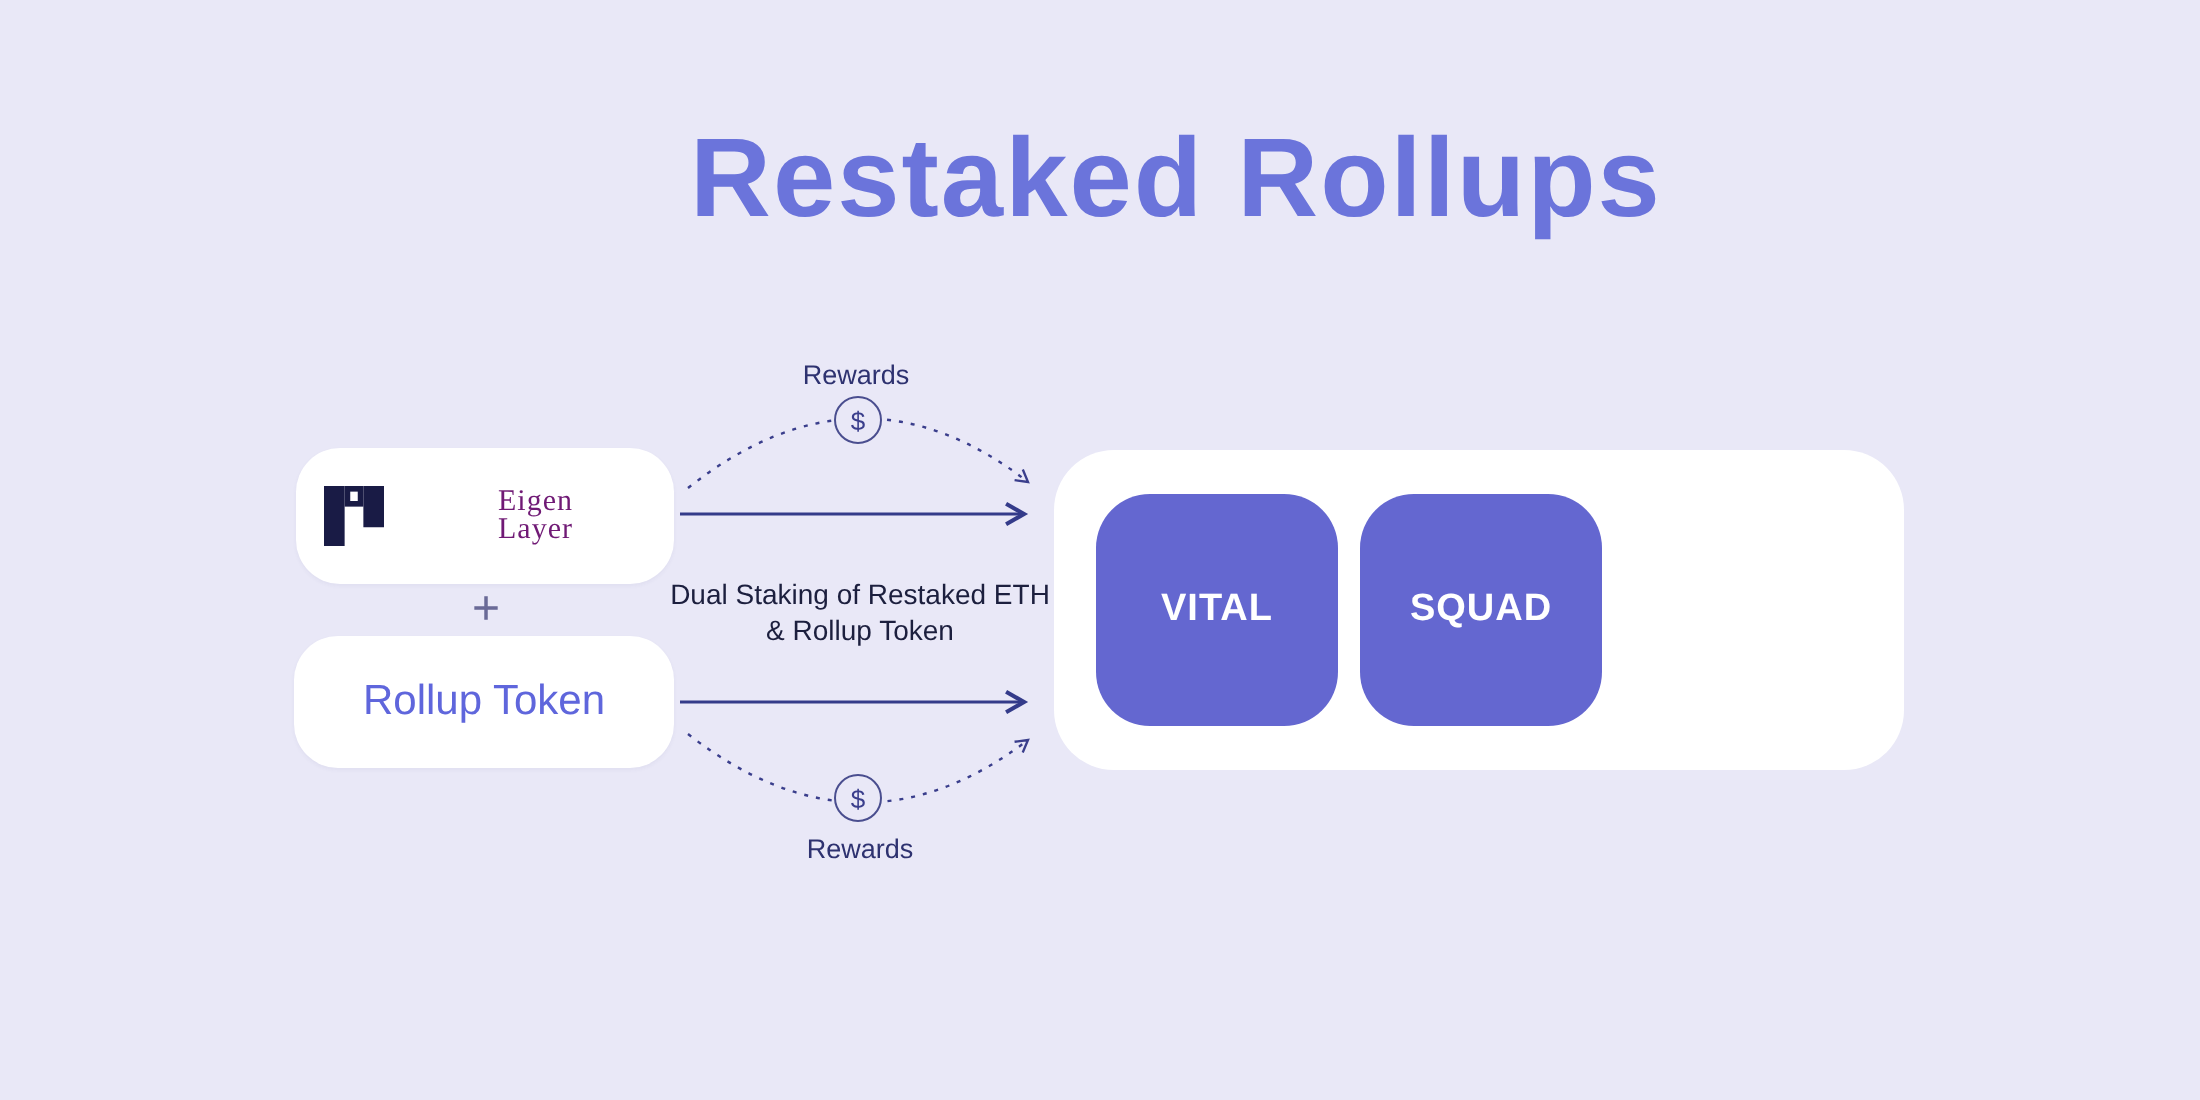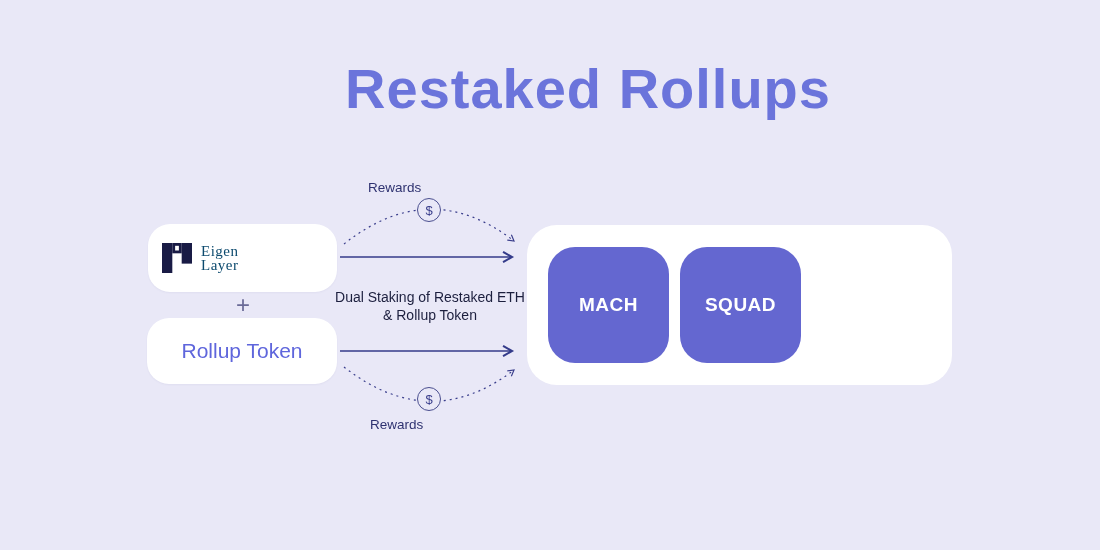--- a/index.html
+++ b/index.html
@@ -34,22 +34,23 @@
     align-items: center;
     gap: 9px;
     padding: 0 14px;
     box-sizing: border-box;
   }
   .eigen-logo { width: 30px; height: 30px; flex: 0 0 auto; }
   .eigen-brand {
     font-family: "Liberation Serif", serif;
     font-size: 15px;
     line-height: 14px;
-    color: #0c4a6e;
+    color: #701a75;
     letter-spacing: 0.5px;
+    margin-left: 48px;
   }
   .restaked-label {
     margin-left: auto;
     font-size: 15px;
     line-height: 19px;
     font-weight: 700;
     color: #5F66DC;
     text-align: left;
   }
   .plus-sign {
@@ -114,20 +115,21 @@
     justify-content: center;
     font-size: 13px;
     color: #3A3E8C;
     z-index: 3;
   }
   .dollar-top { left: 417px; top: 198px; }
   .dollar-bottom { left: 417px; top: 387px; }
   .rewards-label {
     position: absolute;
     width: 120px;
+    text-align: center;
     font-size: 13.5px;
     color: #2E3270;
     z-index: 3;
   }
   .rewards-top { left: 368px; top: 180px; }
   .rewards-bottom { left: 370px; top: 417px; }
   .flow-caption {
     position: absolute;
     left: 328px; top: 288px;
     width: 204px;
@@ -187,18 +189,18 @@
   <div>&amp; Rollup Token</div>
 </div>
 
 <div class="dollar-badge dollar-bottom">
   <span>$</span>
 </div>
 <div class="rewards-label rewards-bottom">Rewards</div>
 
 <div class="rollup-container">
   <div class="rollup-square">
-    <span>MACH</span>
+    <span>VITAL</span>
   </div>
   <div class="rollup-square">
     <span>SQUAD</span>
   </div>
 </div>
 
 </body></html>

